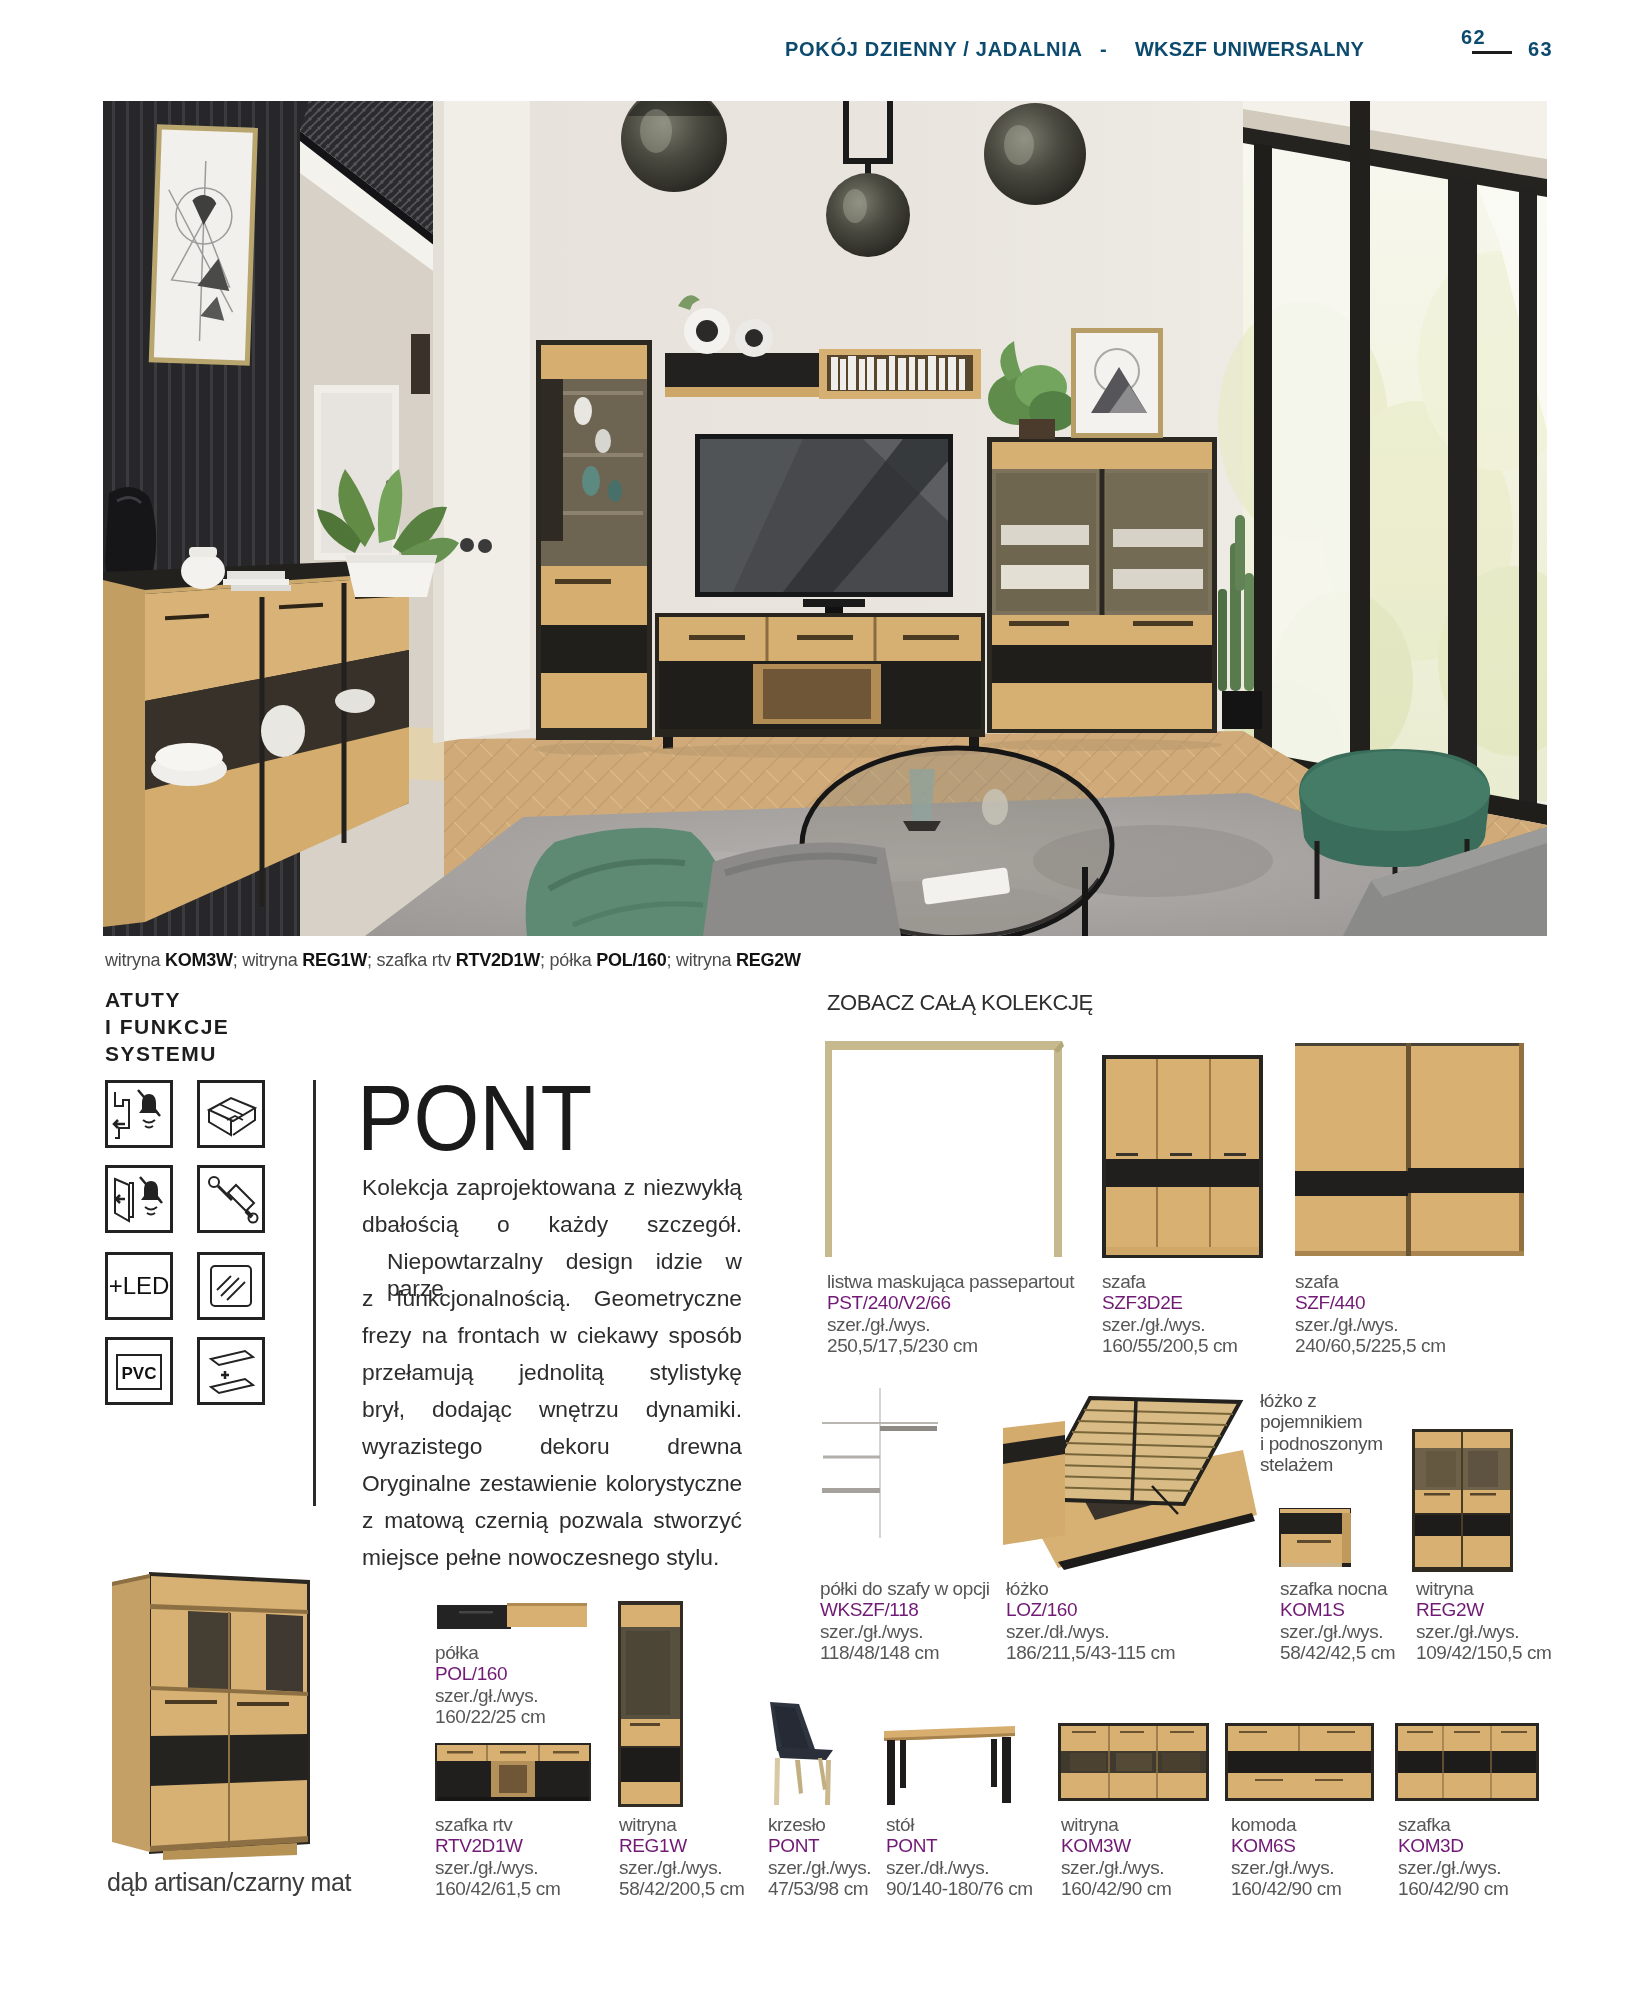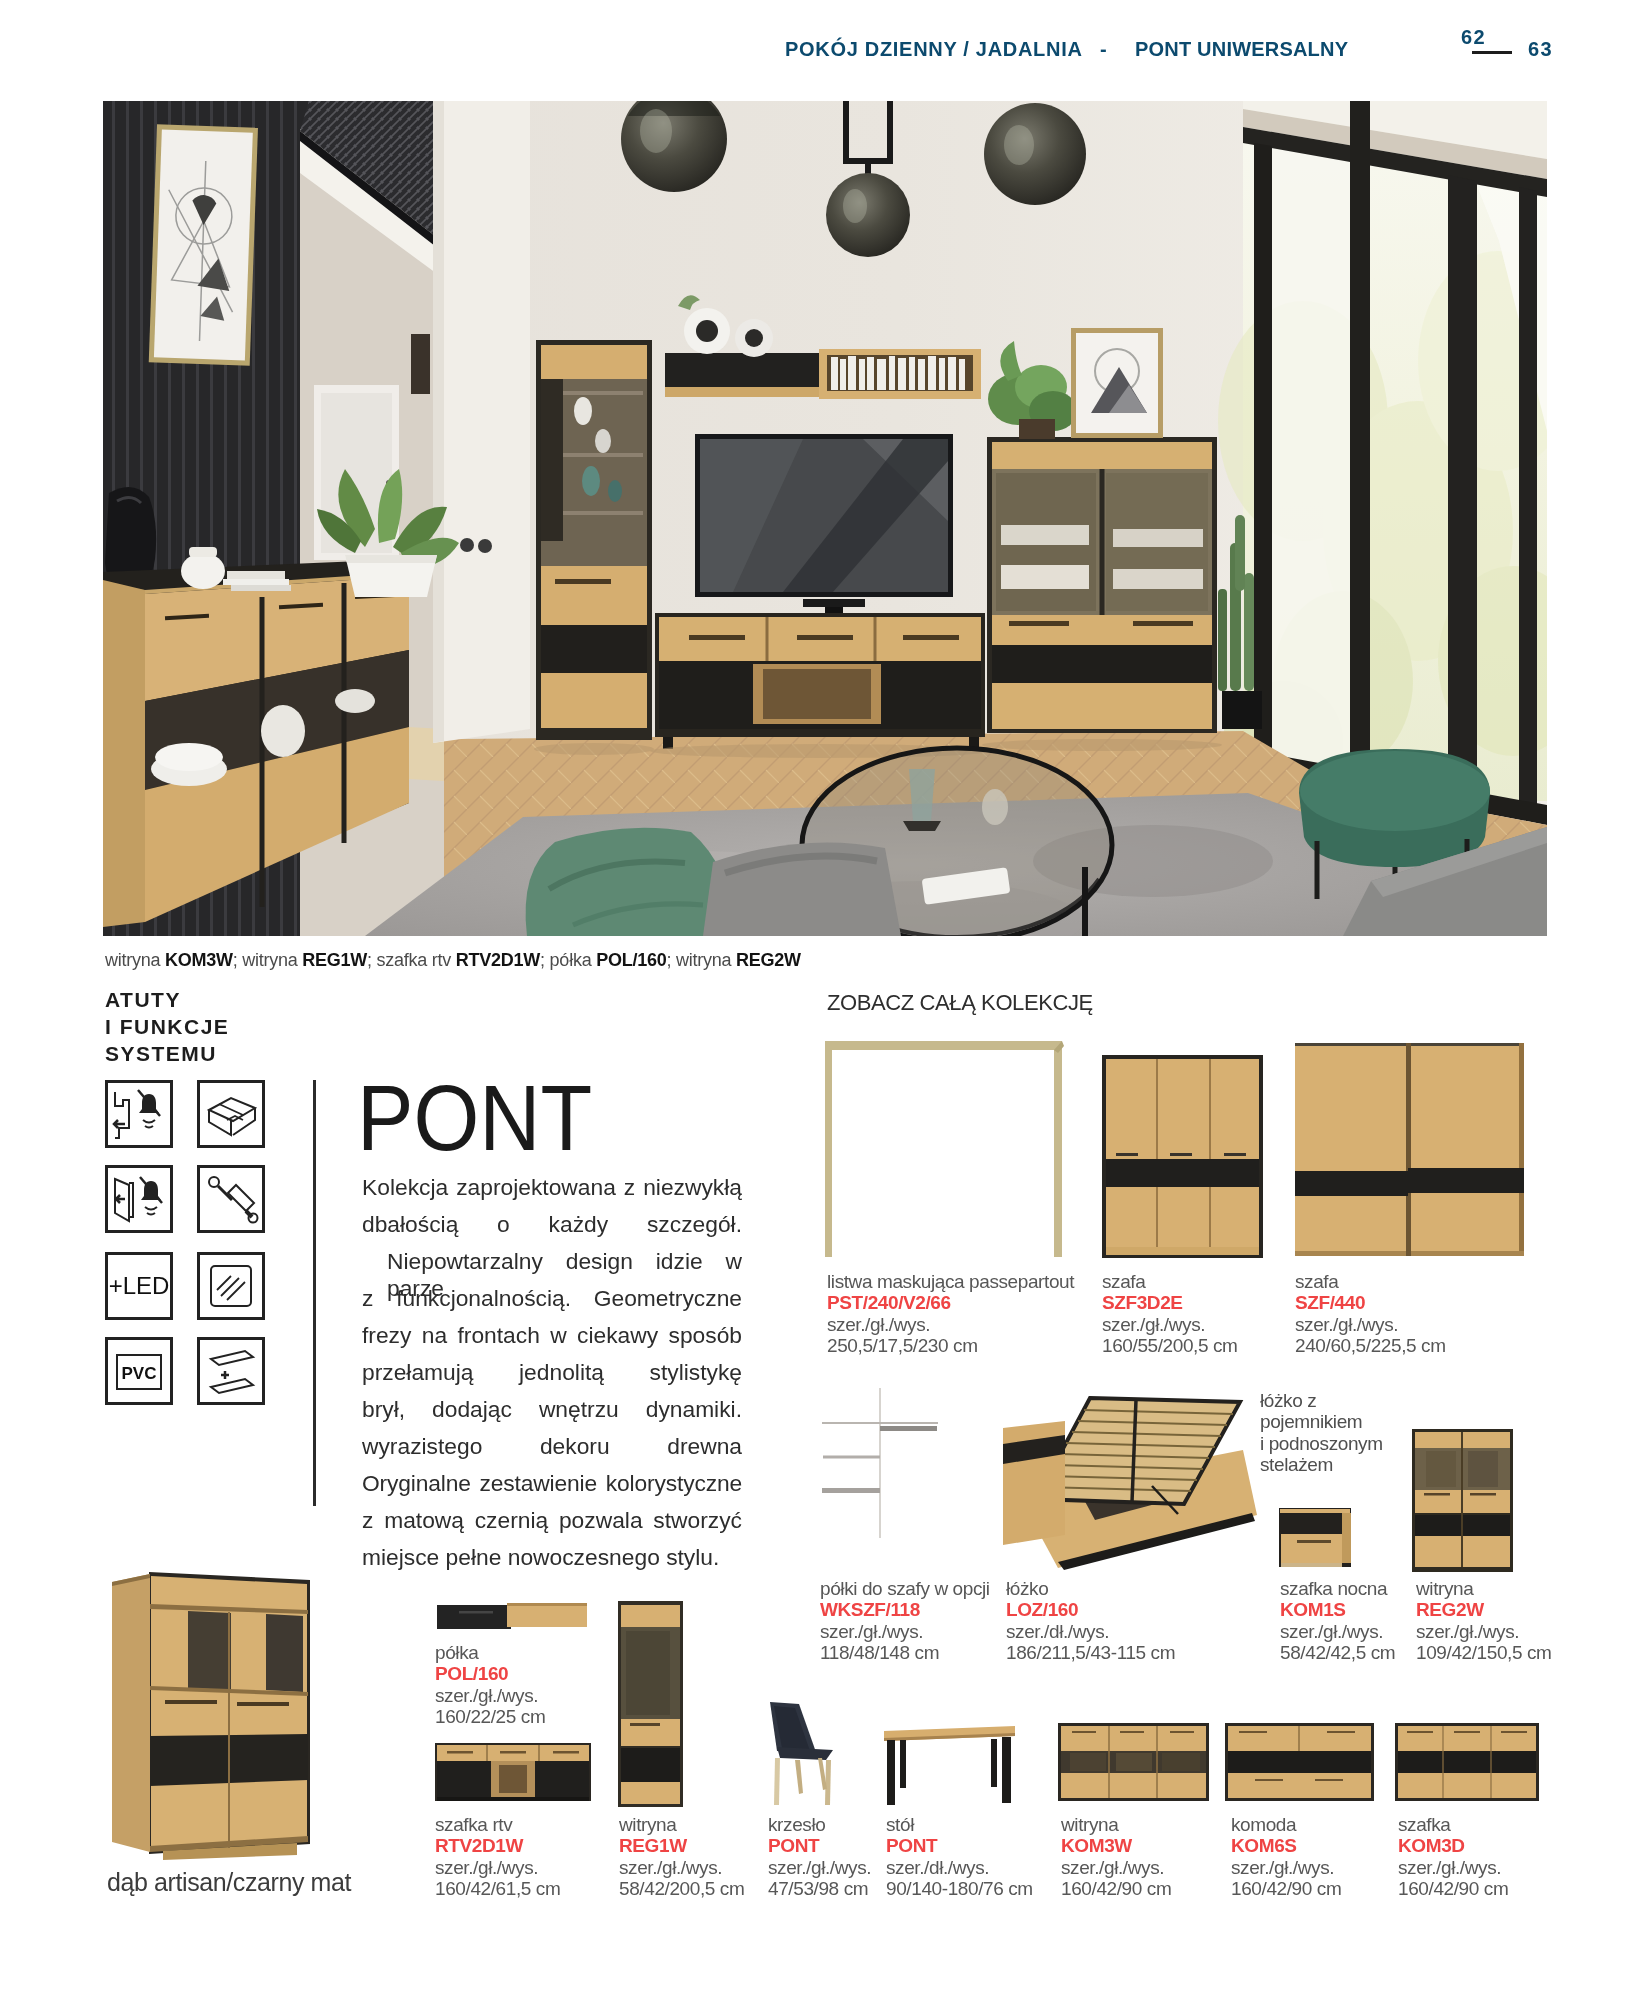--- a/index.html
+++ b/index.html
@@ -1,27 +1,27 @@
 <!DOCTYPE html>
 <html><head>
 <meta charset="utf-8">
 <style>
   html,body{margin:0;padding:0;}
   body{width:1651px;height:2000px;position:relative;font-family:"Liberation Sans",sans-serif;background:#ffffff;overflow:hidden;}
   .abs{position:absolute;}
   .lbl{font-size:19px;letter-spacing:-0.4px;line-height:21.3px;color:#575757;white-space:nowrap;}
-  .lbl b{color:#ef4444;font-weight:bold;}
+  .lbl b{color:#701a75;font-weight:normal;}
   .hdr{font-weight:bold;font-size:23px;letter-spacing:1.5px;color:#0c4a6e;white-space:nowrap;}
 </style>
 </head>
 <body>
 
 <div class="abs hdr" style="left:785px;top:38px;font-size:20px;letter-spacing:0.7px;">POKÓJ DZIENNY / JADALNIA</div>
 <div class="abs hdr" style="left:1100px;top:38px;font-size:20px;">-</div>
-<div class="abs hdr" style="left:1135px;top:38px;font-size:20px;letter-spacing:0.2px;">PONT UNIWERSALNY</div>
+<div class="abs hdr" style="left:1135px;top:38px;font-size:20px;letter-spacing:0.2px;">WKSZF UNIWERSALNY</div>
 
 <div class="abs hdr" style="left:1437px;top:26px;font-size:20px;margin-left:24px;">62</div>
 
 <div class="abs" style="left:1472px;top:51px;width:40px;height:3px;background:#1d1d1d;"></div>
 
 <div class="abs hdr" style="left:1528px;top:38px;font-size:20px;">63</div>
 
 <svg class="abs" style="left:103px;top:101px" width="1444" height="835" viewBox="0 0 1444 835">
 <defs>
 <linearGradient id="wallg" x1="0" y1="0" x2="1" y2="0">

